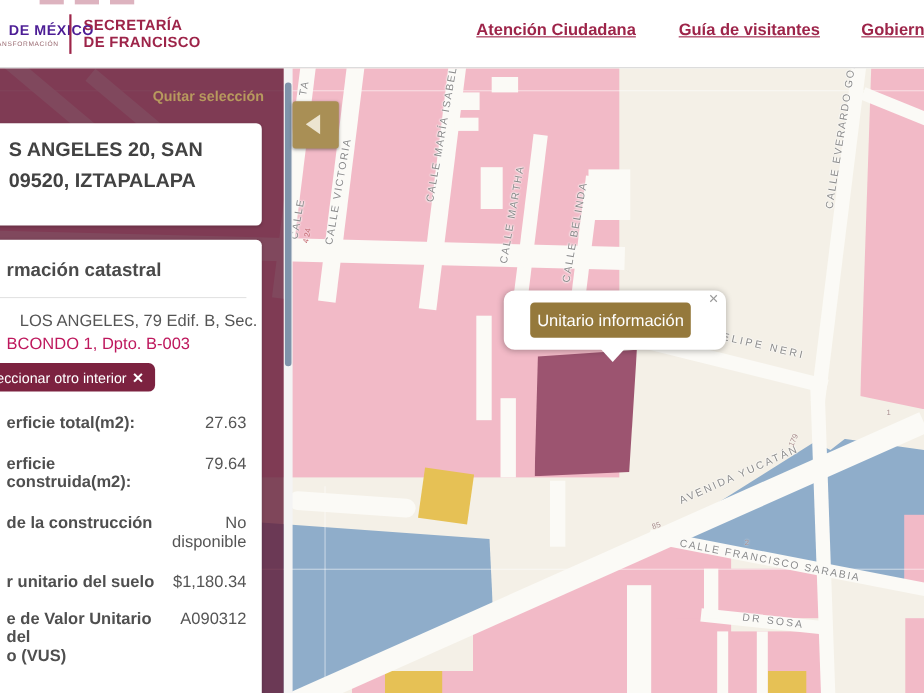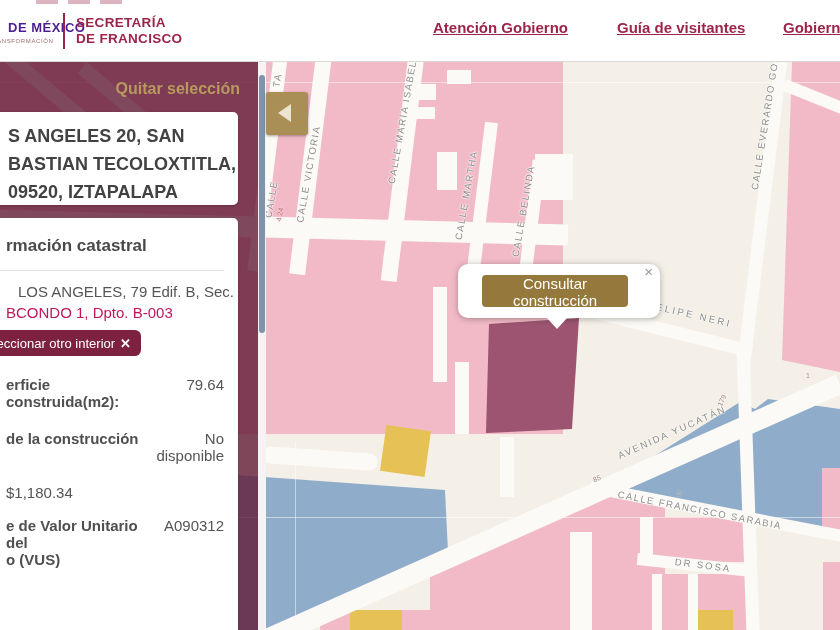--- a/index.html
+++ b/index.html
@@ -54,21 +54,21 @@
   .collapse-btn { position:absolute; left:266px; top:30px; width:42px; height:43px;
              background:var(--gold); border-radius:3px; box-shadow:0 1px 3px rgba(0,0,0,.35);
              cursor:pointer; z-index:28; }
   .collapse-btn .tri { position:absolute; left:12px; top:12px; width:0; height:0;
              border-top:9px solid transparent; border-bottom:9px solid transparent;
              border-right:13px solid #ece4d0; }
 
   
   .sidebar { position:absolute; left:0; top:62px; width:258px; height:568px;
              background:var(--overlay); z-index:20; }
-  .clear-selection { position:absolute; right:18px; top:18px; font-size:16px; font-weight:bold;
+  .clear-selection { position:absolute; right:18px; top:18px; font-size:13px; font-weight:bold;
              color:var(--goldtext); cursor:pointer; }
   .card { position:absolute; background:#fff; border-radius:5px; box-shadow:0 1px 3px rgba(0,0,0,.2); }
   .card-address { left:-55px; top:50px; width:293px; height:93px; padding:10px 8px 0 63px; }
   .addr-line { font-size:18px; font-weight:bold; color:#424242; line-height:28px; white-space:nowrap; }
   .card-info { left:-55px; top:156px; width:293px; height:492px; padding:12px 14px 0 61px; }
   .info-title { font-size:17px; font-weight:bold; color:#4a4a4a; margin-top:6px; }
   .info-divider { height:1px; background:#e3e3e3; margin:14px 0 10px -10px; }
   .unit-line1 { font-size:15px; color:#555; margin-left:12px; line-height:21px; white-space:nowrap; }
   .unit-line2 { font-size:15px; color:#be185d; line-height:21px; white-space:nowrap; }
   .select-other-btn { position:relative; left:-43px; margin-top:7px; width:178px; height:26px;
@@ -164,52 +164,56 @@
     <div class="snum" style="left:677px;top:428px;">2</div>
     <div class="snum" style="left:806px;top:310px;">1</div>
     <div class="snum" style="left:273px;top:149px;color:#c0626a;transform:rotate(-80deg);">4 24</div>
 
     <div class="collapse-btn">
       <span class="tri"></span>
     </div>
 
     <div class="tooltip">
       <span class="tooltip-close">×</span>
-      <button class="tooltip-btn">Consultar construcción</button>
+      <button class="tooltip-btn">Unitario información</button>
       <div class="tooltip-pointer"></div>
     </div>
   </div>
 
   <div class="sidebar">
     <div class="clear-selection">Quitar selección</div>
 
     <div class="card card-address">
       <div class="addr-line">S ANGELES 20, SAN</div>
-      <div class="addr-line">BASTIAN TECOLOXTITLA,</div>
       <div class="addr-line">09520, IZTAPALAPA</div>
     </div>
 
     <div class="card card-info">
       <div class="info-title">rmación catastral</div>
       <div class="info-divider"></div>
       <div class="unit-line1">LOS ANGELES, 79 Edif. B, Sec.</div>
       <div class="unit-line2">BCONDO 1, Dpto. B-003</div>
       <button class="select-other-btn"><span>eleccionar otro interior</span><b>✕</b></button>
 
       <div class="rows">
         <div class="row">
+          <div class="lab">erficie total(m2):</div>
+          <div class="val">27.63</div>
+        </div>
+        <div class="row">
           <div class="lab">erficie construida(m2):</div>
           <div class="val">79.64</div>
         </div>
         <div class="row">
           <div class="lab">de la construcción</div>
           <div class="val">No
 disponible</div>
         </div>
         <div class="row">
+          <div class="lab">r unitario del suelo</div>
           <div class="val">$1,180.34</div>
         </div>
         <div class="row last">
           <div class="lab">e de Valor Unitario del
 o (VUS)</div>
           <div class="val">A090312</div>
         </div>
       </div>
     </div>
   </div>
@@ -224,18 +228,18 @@
         <span></span>
         <span></span>
       </div>
     <div class="logo-mexico">DE MÉXICO</div>
     <div class="logo-tagline">TRANSFORMACIÓN</div>
     <div class="logo-divider"></div>
     <div class="logo-secretaria">
       <div>SECRETARÍA</div>
       <div>DE FRANCISCO</div>
     </div>
-    <a class="nav-link" style="left:433px;">Atención Gobierno</a>
+    <a class="nav-link" style="left:433px;">Atención Ciudadana</a>
     <a class="nav-link" style="left:617px;">Guía de visitantes</a>
     <a class="nav-link" style="left:783px;">Gobierno</a>
   </div>
 
 </div>
 
 </body></html>

